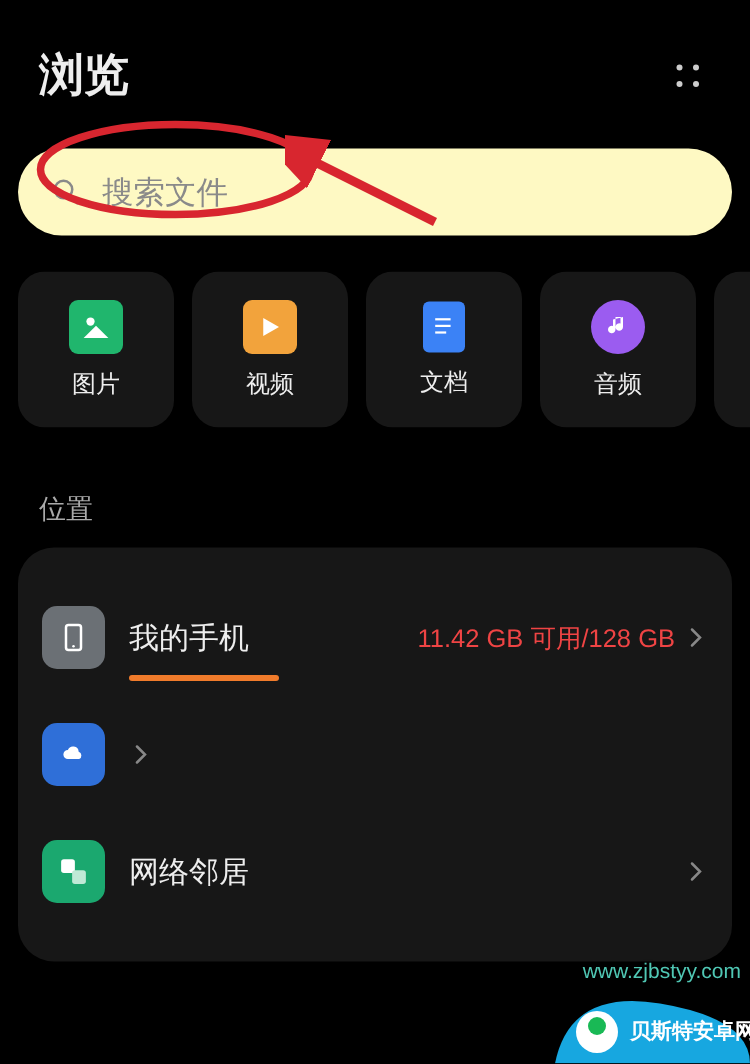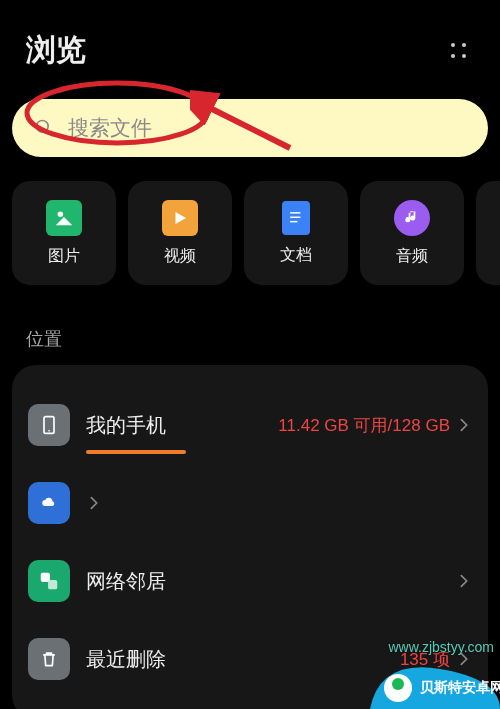--- a/index.html
+++ b/index.html
@@ -258,34 +258,20 @@
         </svg>
     </div>
     <div class="row-label">网络邻居</div>
     <span class="chevron">
       <svg viewBox="0 0 24 24" width="16" height="16">
           <path d="M8 4 L16 12 L8 20" fill="none" stroke="#888" stroke-width="2.5" stroke-linecap="round"></path>
         </svg>
     </span>
   </div>
 
-  <div class="row-item">
-    <div class="row-icon" style="background:#6b7075">
-      <svg viewBox="0 0 24 24" width="20" height="22">
-          <path d="M5 7 h14 M9 7 V5 h6 v2 M7 7 l1 13 h8 l1-13" fill="none" stroke="#fff" stroke-width="2" stroke-linejoin="round"></path>
-        </svg>
-    </div>
-    <div class="row-label">最近删除</div>
-    <div class="row-meta">135 项</div>
-    <span class="chevron">
-      <svg viewBox="0 0 24 24" width="16" height="16">
-          <path d="M8 4 L16 12 L8 20" fill="none" stroke="#888" stroke-width="2.5" stroke-linecap="round"></path>
-        </svg>
-    </span>
-  </div>
 </div>
 
 <div class="watermark-text">www.zjbstyy.com</div>
 <svg class="watermark-badge" viewBox="0 0 130 55">
   <path d="M0 55 Q10 5 70 15 Q130 25 130 55 Z" fill="#17a7e0"></path>
   <circle cx="28" cy="34" r="14" fill="#fff"></circle>
   <path d="M22 30 a6 6 0 0 1 12 0 a6 6 0 0 1 -12 0" fill="#19b955"></path>
   <text x="50" y="38" font-size="14" fill="#fff" font-weight="600">贝斯特安卓网</text>
 </svg>
 

